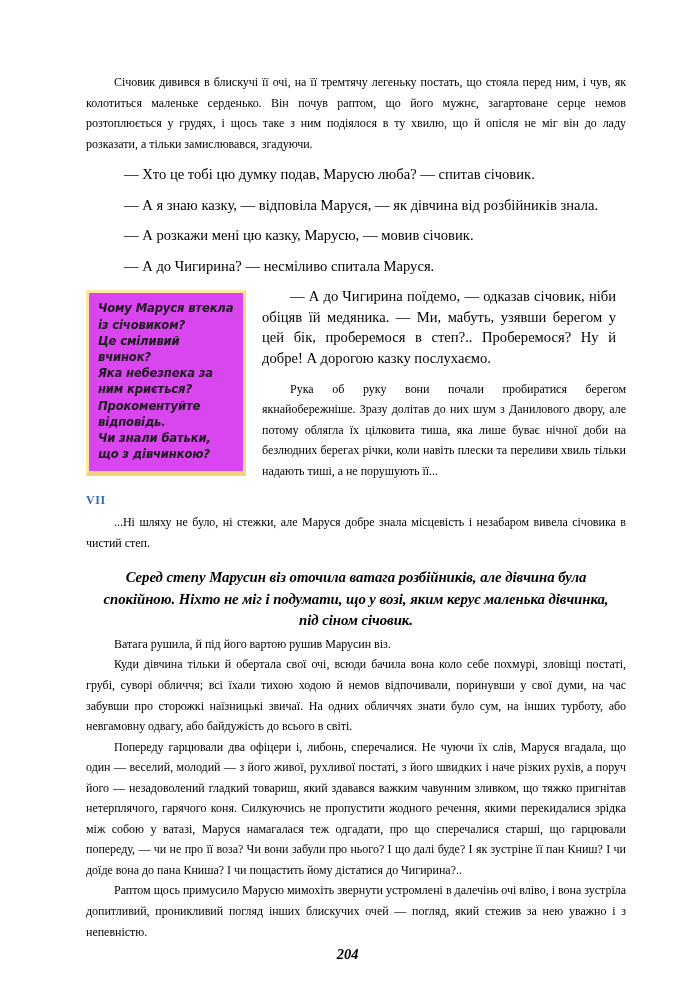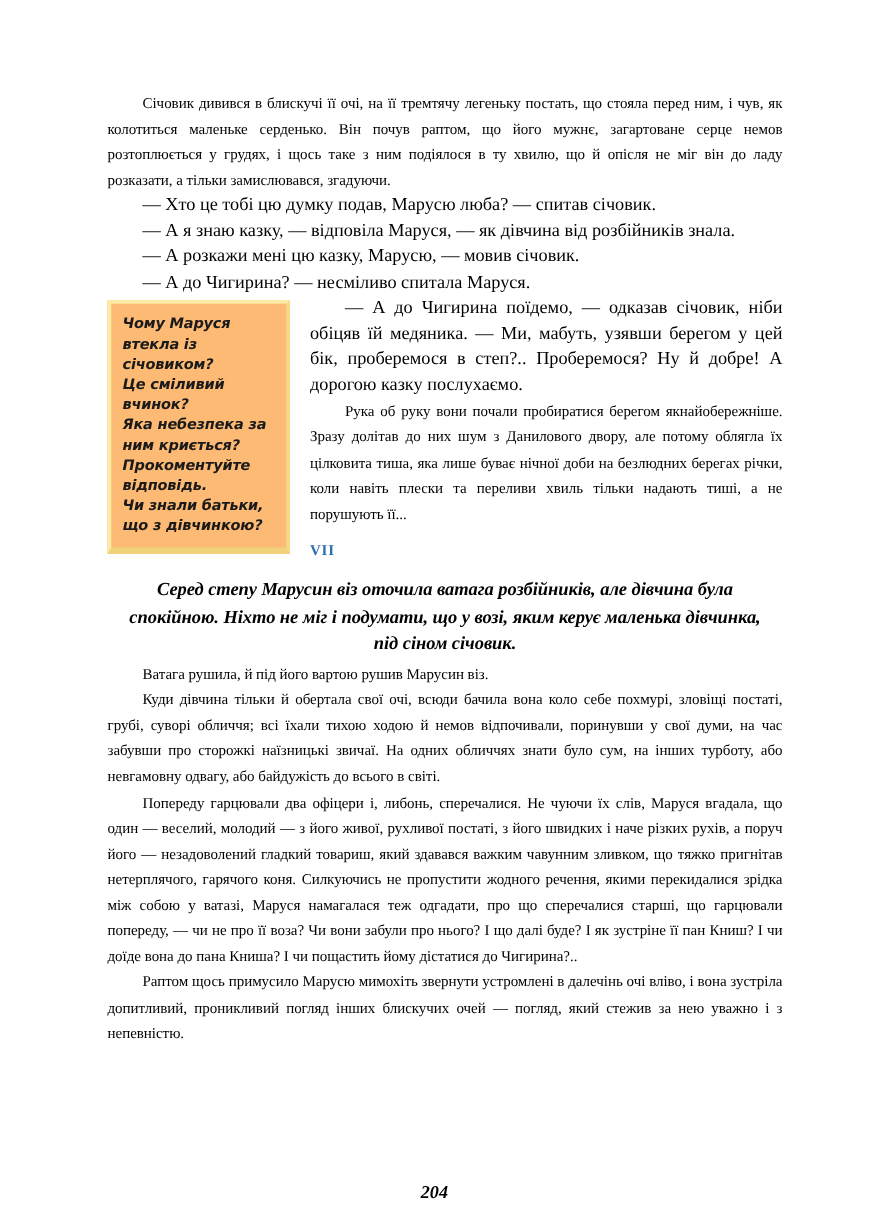--- a/index.html
+++ b/index.html
@@ -37,34 +37,34 @@
   p.body {
     margin: 0;
     font-size: 12px;
     line-height: 20.55px;
     text-align: justify;
     text-indent: 28px;
     hyphens: manual;
     letter-spacing: -0.02px;
   }
   p.dialog {
-    margin: 0;
+    margin: 10px;
     font-size: 14.6px;
     line-height: 20.55px;
     text-align: justify;
     text-indent: 28px;
   }
 
   
   .callout {
     float: left;
-    width: 146px;
+    width: 160px;
     margin: 4px 16px 6px 0px;
     padding: 7px 8px 9px 9px;
-    background: #fdba74;
+    background: #d946ef;
     border-top: 3px solid #fbe9a4;
     border-left: 3px solid #fbe9a4;
     border-right: 3px solid #f2d98c;
     border-bottom: 5px solid #f0d27a;
     box-sizing: border-box;
     font-family: "DejaVu Sans", "Liberation Sans", sans-serif;
     font-style: italic;
     font-weight: bold;
     font-size: 11.6px;
     line-height: 16.2px;
@@ -132,20 +132,21 @@
     </div>
 
     <p class="dialog">— А до Чигирина поїдемо, — одказав січовик, ніби обіцяв їй медяника. — Ми, мабуть, узявши берегом у цей бік, проберемося в степ?.. Проберемося? Ну й добре! А дорогою казку послухаємо.</p>
 
     <p class="body">Рука об руку вони почали пробиратися берегом якнайобережніше. Зразу долітав до них шум з Данилового двору, але потому облягла їх цілковита тиша, яка лише буває нічної доби на безлюдних берегах річки, коли навіть плески та переливи хвиль тільки надають тиші, а не порушують її...</p>
 
     <div class="gap-tiny"></div>
 
     <div class="section-num">VII</div>
 
+    <p class="body">...Ні шляху не було, ні стежки, але Маруся добре знала місцевість і незабаром вивела січовика в чистий степ.</p>
 
     <div class="highlight">Серед степу Марусин віз оточила ватага розбійників, але дівчина була спокійною. Ніхто не міг і подумати, що у возі, яким керує маленька дівчинка, під сіном січовик.</div>
 
     <p class="body">Ватага рушила, й під його вартою рушив Марусин віз.</p>
 
     <p class="body">Куди дівчина тільки й обертала свої очі, всюди бачила вона коло себе похмурі, зловіщі постаті, грубі, суворі обличчя; всі їхали тихою ходою й немов відпочивали, поринувши у свої думи, на час забувши про сторожкі наїзницькі звичаї. На одних обличчях знати було сум, на інших турботу, або невгамовну одвагу, або байдужість до всього в світі.</p>
 
     <p class="body">Попереду гарцювали два офіцери і, либонь, сперечалися. Не чуючи їх слів, Маруся вгадала, що один — веселий, молодий — з його живої, рухливої постаті, з його швидких і наче різких рухів, а поруч його — незадоволений гладкий товариш, який здавався важким чавунним зливком, що тяжко пригнітав нетерплячого, гарячого коня. Силкуючись не пропустити жодного речення, якими перекидалися зрідка між собою у ватазі, Маруся намагалася теж одгадати, про що сперечалися старші, що гарцювали попереду, — чи не про її воза? Чи вони забули про нього? І що далі буде? І як зустріне її пан Книш? І чи доїде вона до пана Книша? І чи пощастить йому дістатися до Чигирина?..</p>
 
     <p class="body">Раптом щось примусило Марусю мимохіть звернути устромлені в далечінь очі вліво, і вона зустріла допитливий, проникливий погляд інших блискучих очей — погляд, який стежив за нею уважно і з непевністю.</p>

